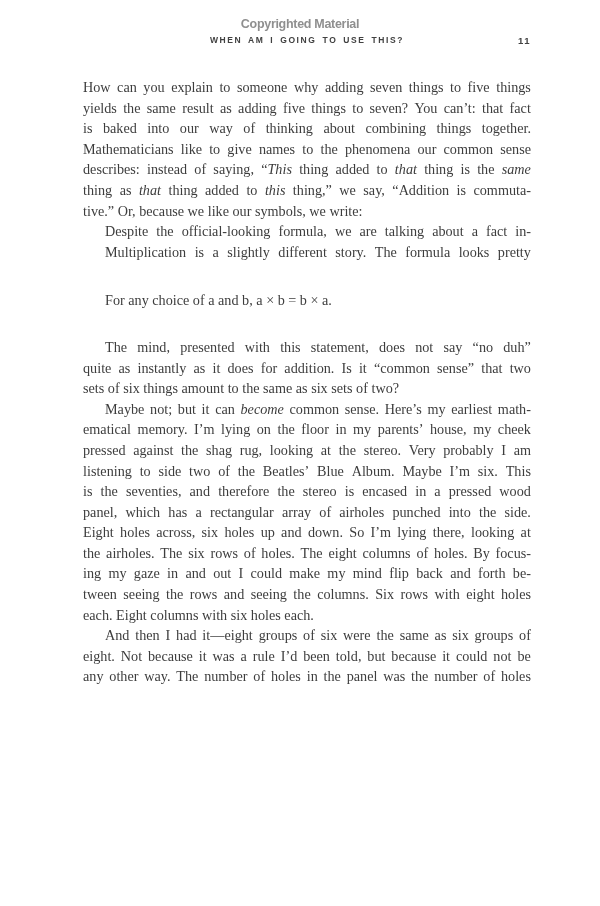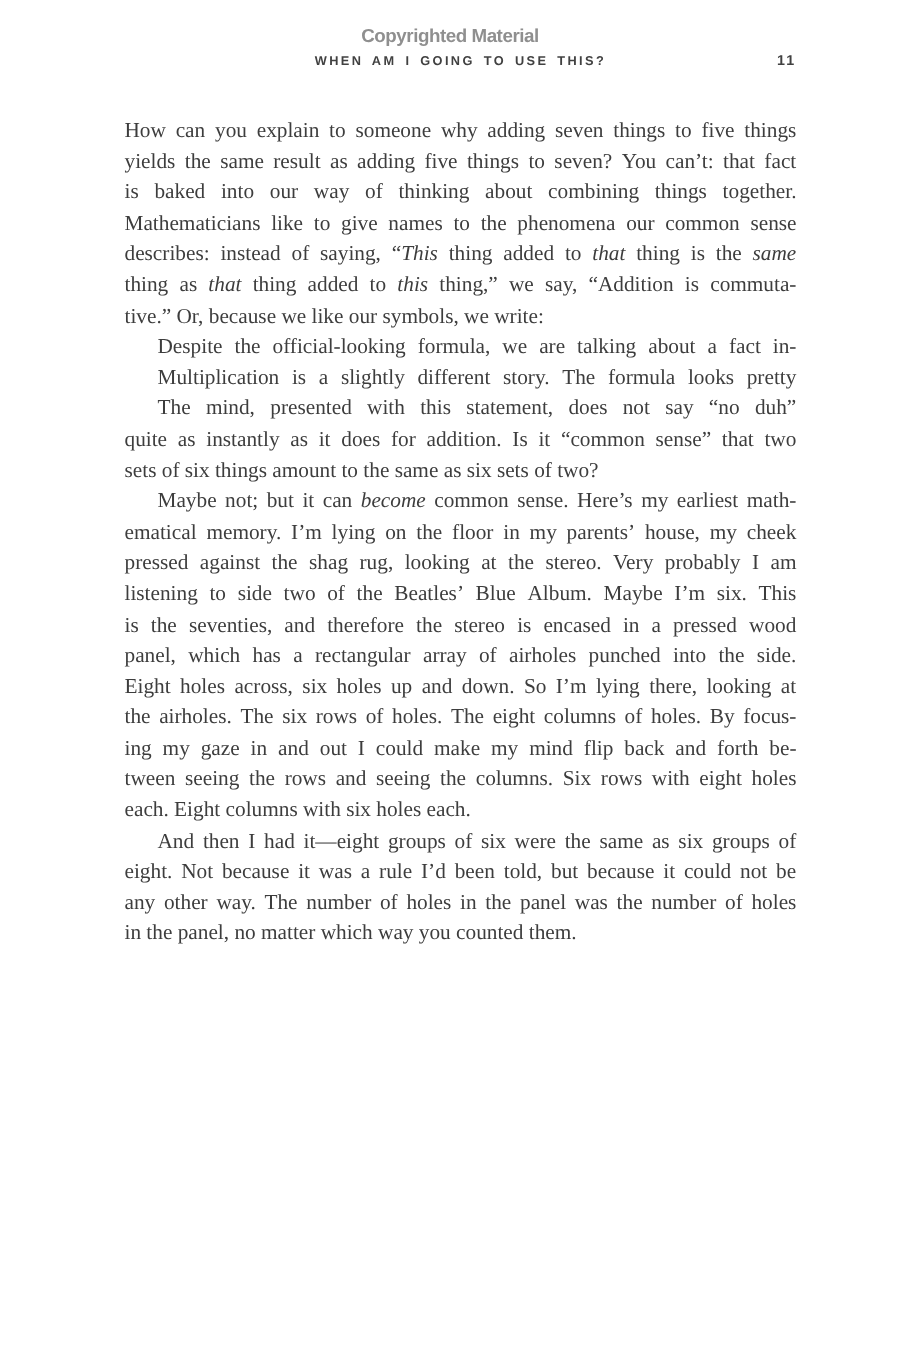--- a/index.html
+++ b/index.html
@@ -212,20 +212,21 @@
           <span class="word"><span>a</span></span>
           <span class="word"><span>slightly</span></span>
           <span class="word"><span>different</span></span>
           <span class="word"><span>story.</span></span>
           <span class="word"><span>The</span></span>
           <span class="word"><span>formula</span></span>
           <span class="word"><span>looks</span></span>
           <span class="word"><span>pretty</span></span>
         </div>
       </div>
+      <div class="block formula">For any choice of a and b, a × b = b × a.</div>
       <div class="block paragraph">
         <div class="line just indent">
           <span class="word"><span>The</span></span>
           <span class="word"><span>mind,</span></span>
           <span class="word"><span>presented</span></span>
           <span class="word"><span>with</span></span>
           <span class="word"><span>this</span></span>
           <span class="word"><span>statement,</span></span>
           <span class="word"><span>does</span></span>
           <span class="word"><span>not</span></span>

